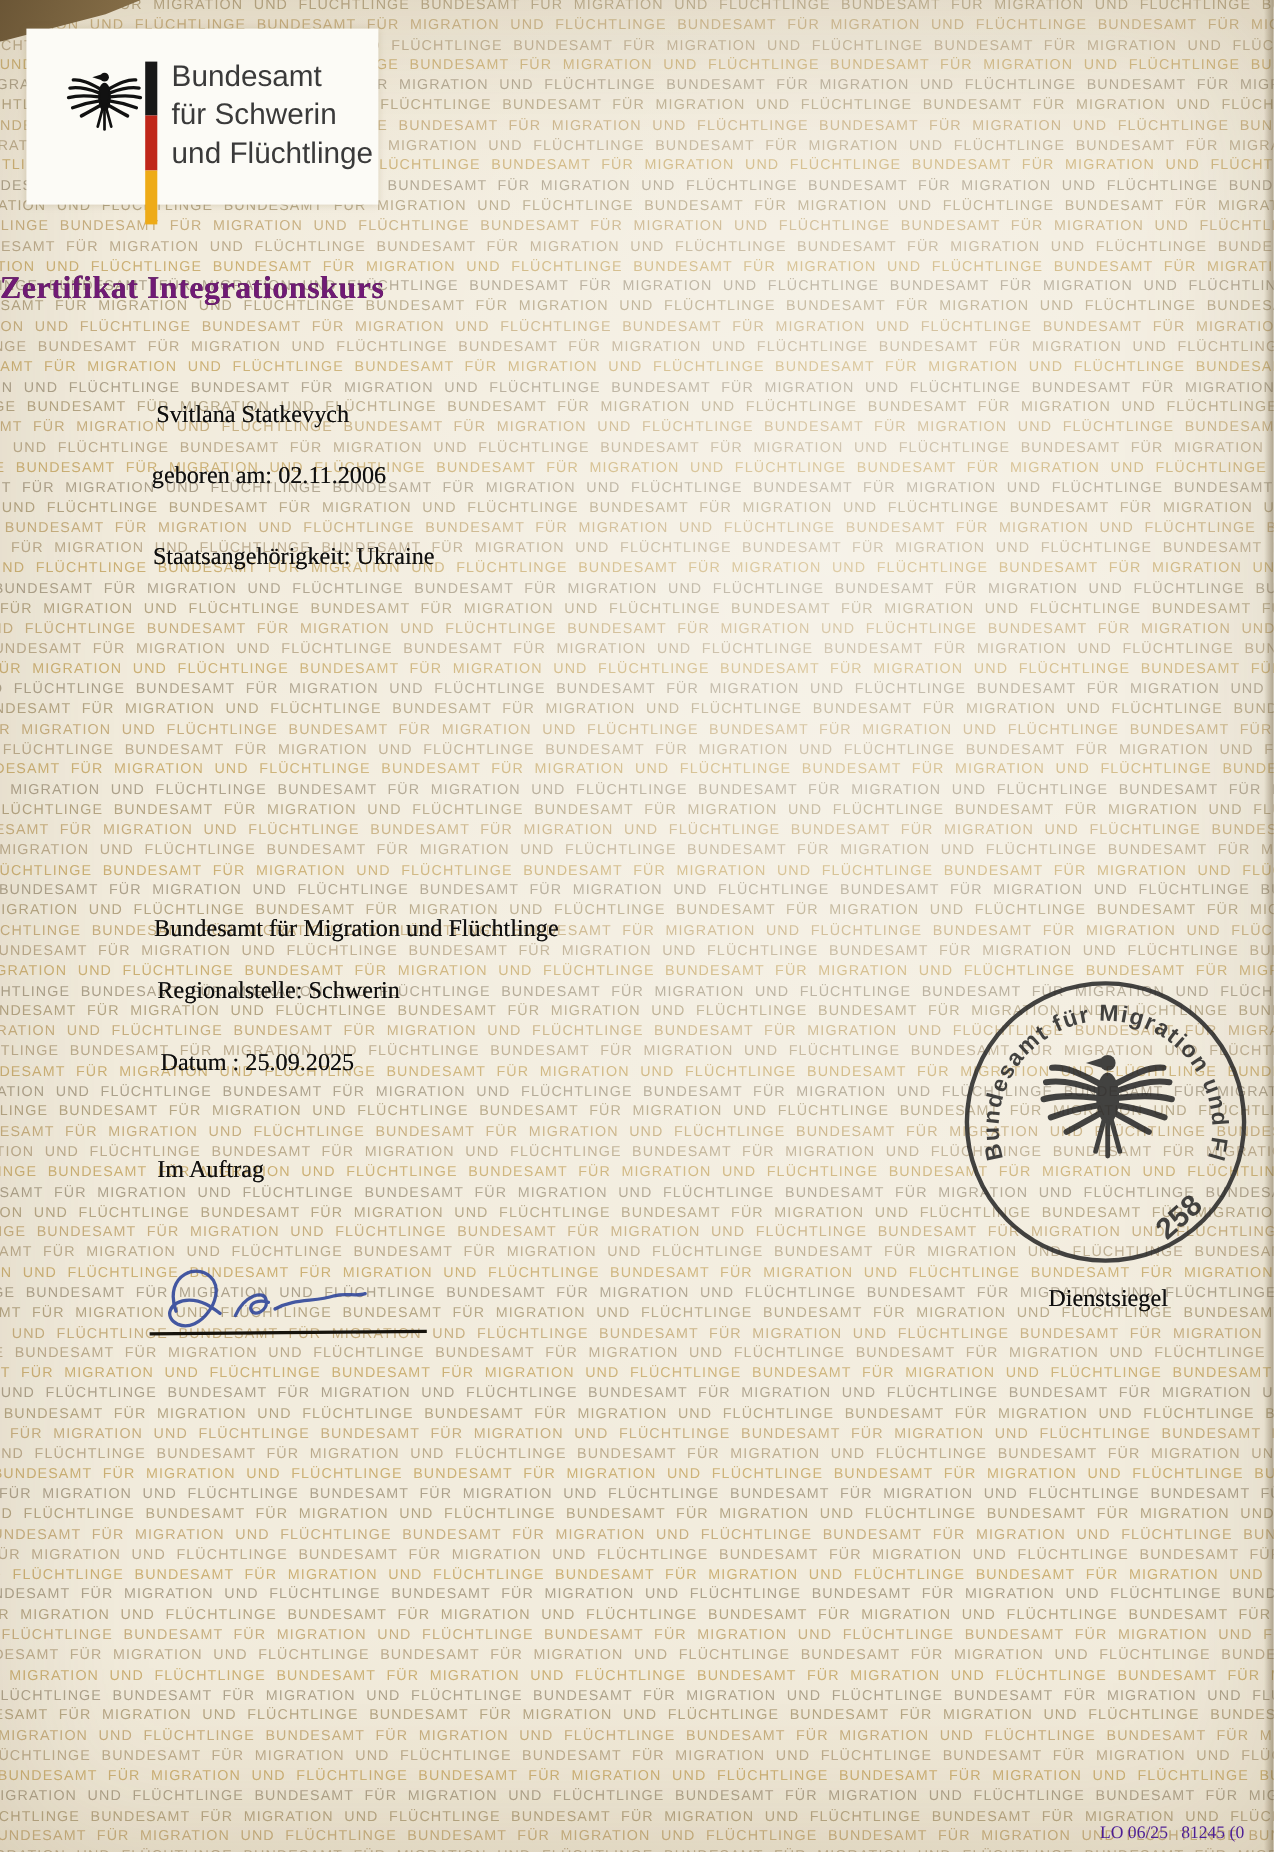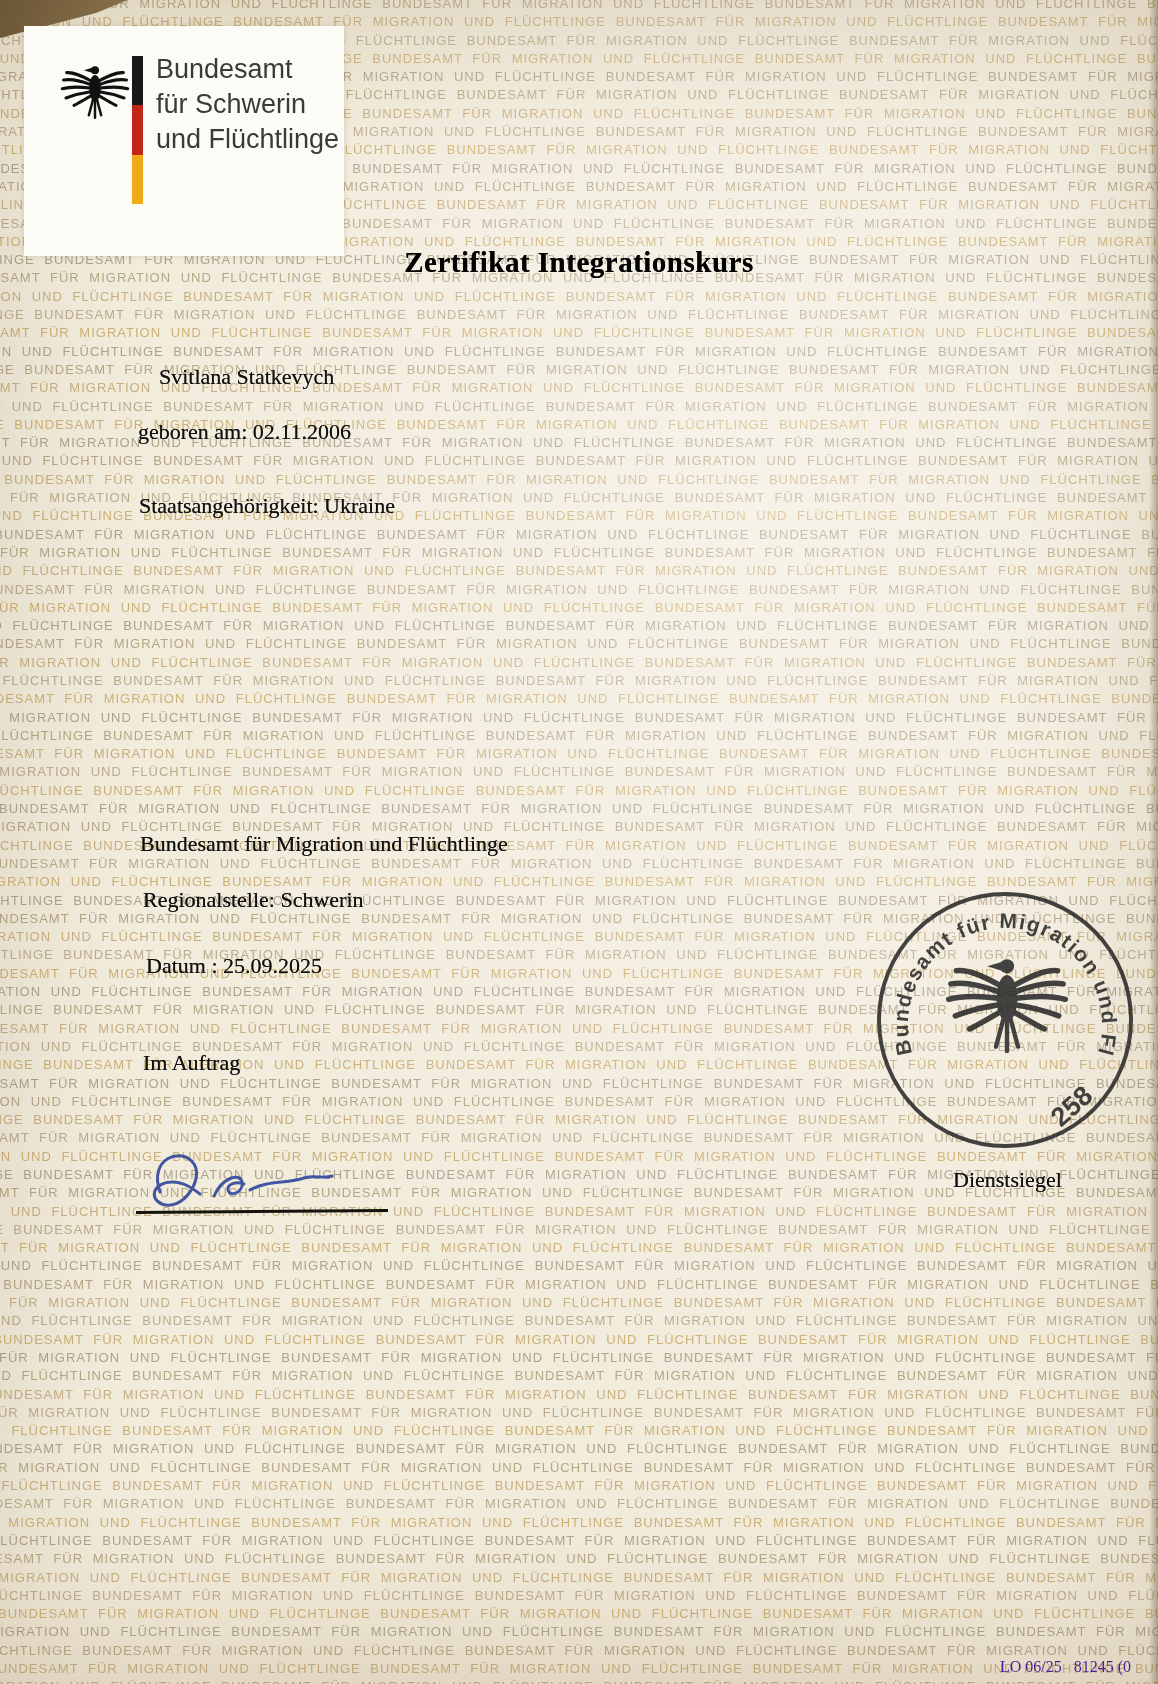--- a/index.html
+++ b/index.html
@@ -30,43 +30,43 @@
     position:absolute; top:0; left:0; width:130px; height:42px; z-index:3;
     background:linear-gradient(115deg,#6b5636,#8a724a);
     clip-path:polygon(0 0,128px 0,96px 13px,0 38px);
   }
   .edge-right {
     position:absolute; right:0; top:0; width:9px; height:100%; z-index:3;
     background:linear-gradient(to right, rgba(100,85,55,0), rgba(100,85,55,.45));
   }
   
   .logo-panel {
-    position:absolute; left:24px; top:26px; width:320px; height:230px;
+    position:absolute; left:24px; top:26px; width:320px; height:160px;
     background:#fcfbf6; z-index:4; box-shadow:0 0 6px rgba(140,120,80,.25);
   }
   .logo-eagle { position:absolute; left:34px; top:28px; width:74px; height:78px; }
   .flag-bar { position:absolute; left:108px; top:30px; width:11px; height:148px; }
   .flag-seg { width:100%; height:33.33%; }
   .logo-text {
     position:absolute; left:132px; top:26px;
     font-family:"Liberation Sans", sans-serif;
     font-size:27px; line-height:35px; color:#3a3a3a; font-weight:400;
     white-space:nowrap;
   }
   
   .title {
-    position:absolute; left:0; top:246px; width:1158px; text-align:center; z-index:2;
-    font-size:29px; font-weight:700; color:#000000; letter-spacing:.5px;
+    position:absolute; left:0; top:246px; width:1158px; z-index:2;
+    font-size:29px; font-weight:700; color:#701a75; letter-spacing:.5px;
     text-shadow:0 0 .6px rgba(10,10,10,.8);
   }
   .line {
     position:absolute; z-index:2; white-space:nowrap;
     font-size:22px; color:#0f0f0f; text-shadow:0 0 .5px rgba(20,20,20,.7);
   }
-  .l-name     { left:142px; top:364px;margin-left:17px; }
+  .l-name     { left:142px; top:364px; }
   .l-born     { left:138px; top:419px; }
   .l-nat      { left:139px; top:493px; }
   .l-pass     { left:127px; top:580px; }
   .l-stmt     { left:128px; top:640px; font-size:21px; }
   .l-auth     { left:140px; top:831px; }
   .l-office   { left:143px; top:887px; }
   .l-date     { left:146px; top:953px; }
   .l-imauf    { left:143px; top:1050px;font-family:Liberation Serif, serif; }
   
   .signature-svg { position:absolute; left:118px; top:1140px; width:280px; height:90px; z-index:2; }

